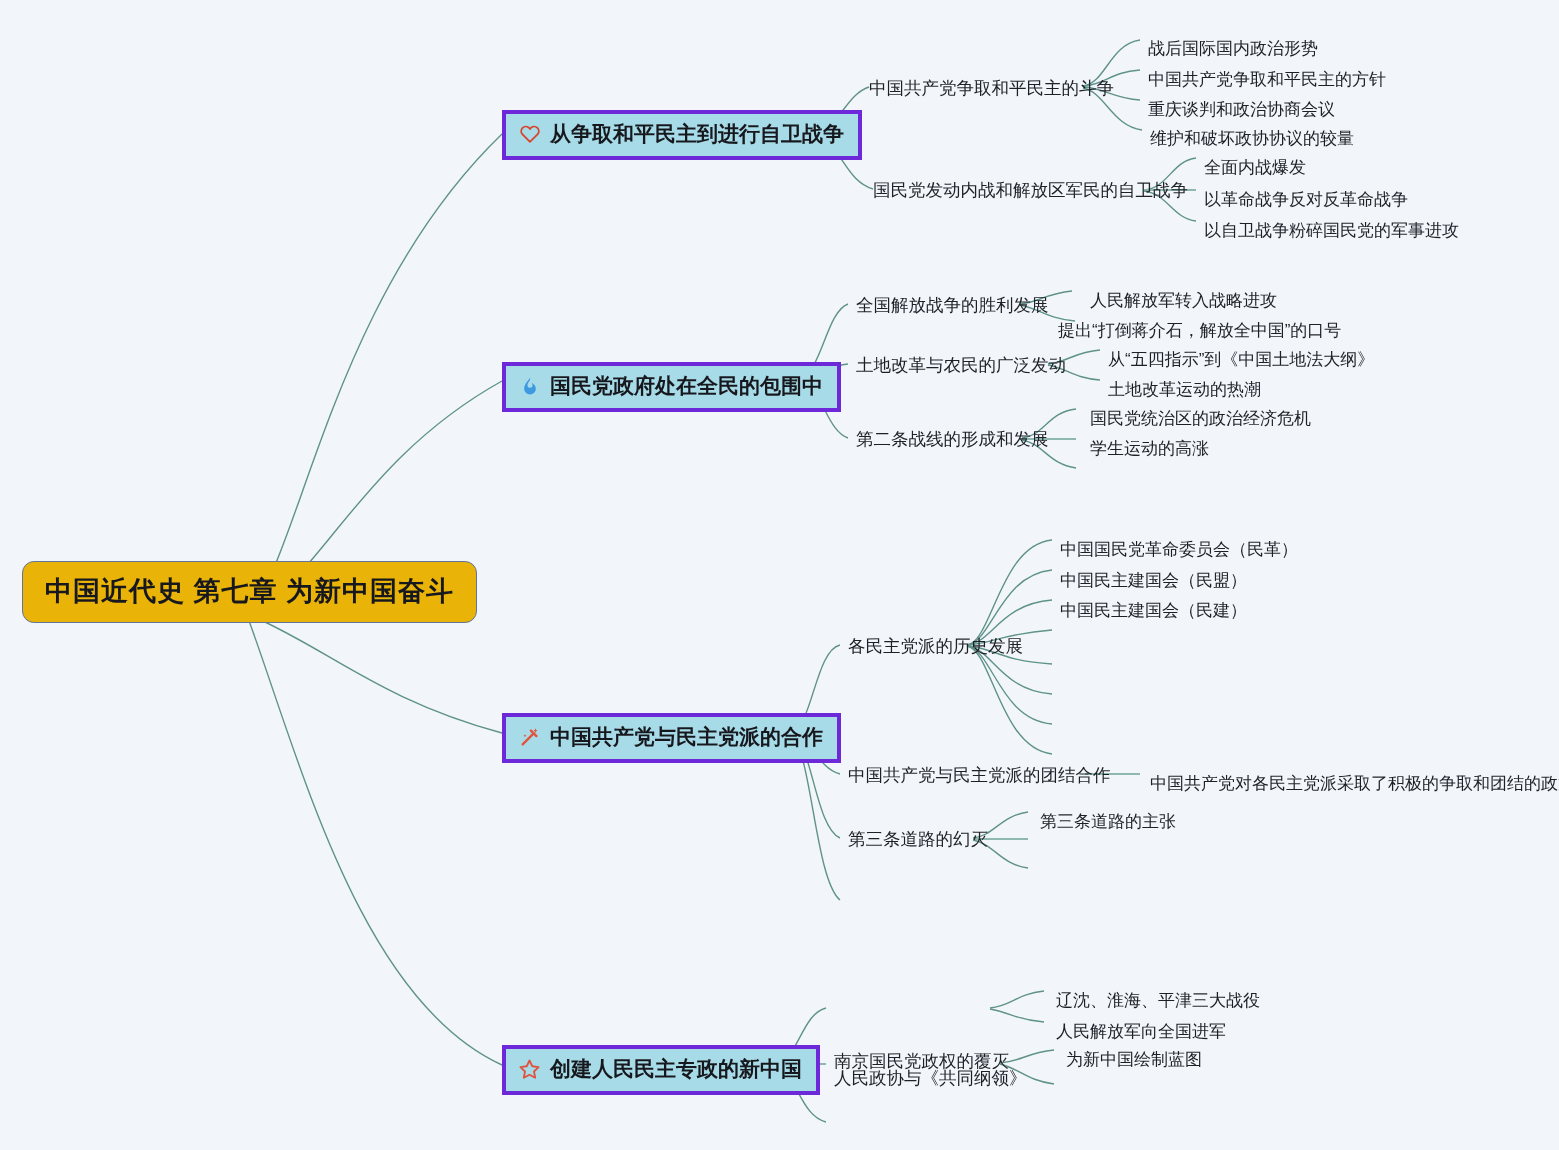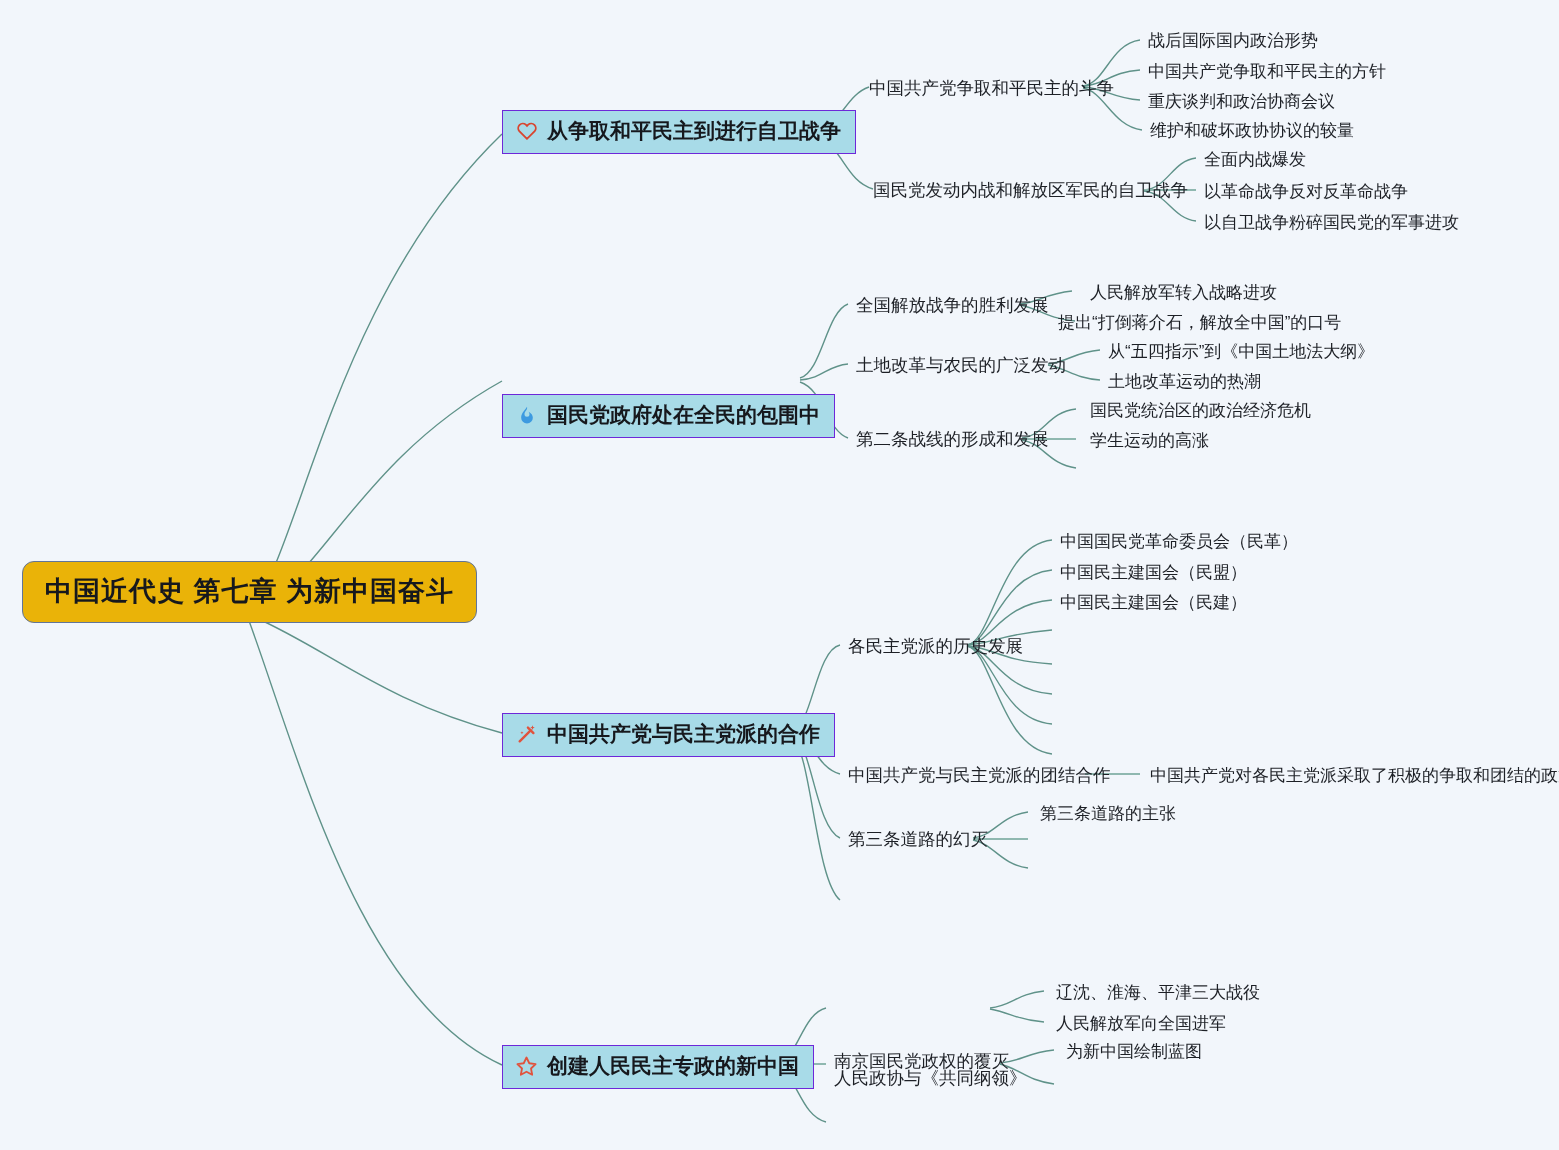--- a/index.html
+++ b/index.html
@@ -26,35 +26,35 @@
     font-size:27px;
     font-weight:bold;
     letter-spacing:1px;
     padding:11px 22px 13px 22px;
     border:1px solid #61759a;
   }
 
   
   .branch{
     background:#a8dbe8;
-    border:1px solid #6d28d9;
+    border:4px solid #6d28d9;
     color:#16181d;
     font-size:21px;
     font-weight:bold;
     padding:6px 14px 8px 12px;
     display:flex;
     align-items:center;
     gap:9px;
   }
   .branch .ico{display:inline-flex;align-items:center;justify-content:center;width:23px;height:23px;flex:0 0 auto;}
   .branch .ico svg{display:block;}
 
   
   .t2{font-size:17.5px;color:#1d2026;}
-  .t3{font-size:17px;color:#1d2026;}
+  .t3{font-size:17px;color:#1d2026;margin-top:8px;}
 </style>
 </head>
 <body>
 
 <div id="stage">
 
   <svg id="links" viewBox="0 0 1559 1150">
 
     <path d="M248,612 C300,560 330,300 502,134"></path>
     <path d="M252,612 C320,580 360,460 502,381"></path>
@@ -133,21 +133,21 @@
   <div class="node t2" style="left:873px;top:178px;">国民党发动内战和解放区军民的自卫战争</div>
 
   <div class="node t3" style="left:1148px;top:29px;">战后国际国内政治形势</div>
   <div class="node t3" style="left:1148px;top:60px;">中国共产党争取和平民主的方针</div>
   <div class="node t3" style="left:1148px;top:90px;">重庆谈判和政治协商会议</div>
   <div class="node t3" style="left:1150px;top:119px;">维护和破坏政协协议的较量</div>
   <div class="node t3" style="left:1204px;top:148px;">全面内战爆发</div>
   <div class="node t3" style="left:1204px;top:180px;text-align:right;">以革命战争反对反革命战争</div>
   <div class="node t3" style="left:1204px;top:211px;">以自卫战争粉碎国民党的军事进攻</div>
 
-  <div class="node branch" style="left:502px;top:362px;margin-top:32px;">
+  <div class="node branch" style="left:502px;top:362px;">
     <span class="ico">
       <svg width="20" height="22" viewBox="0 0 24 24">
           <path d="M12 2c1 4-3 5-3 9a3 3 0 0 0 6 0c0-1-.4-2-1-3 3 1.6 5 4.3 5 7.2A7 7 0 0 1 5 15.2C5 9.6 9 7 12 2z" fill="#3d9ae0"></path>
         </svg>
     </span>
     <span>国民党政府处在全民的包围中</span>
   </div>
   <div class="node t2" style="left:856px;top:293px;">全国解放战争的胜利发展</div>
   <div class="node t2" style="left:856px;top:353px;">土地改革与农民的广泛发动</div>
   <div class="node t2" style="left:856px;top:427px;">第二条战线的形成和发展</div>

